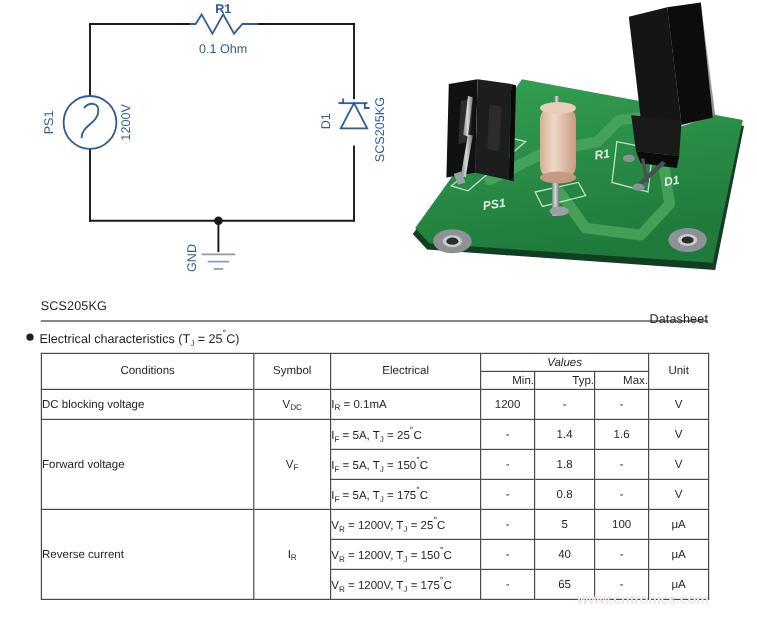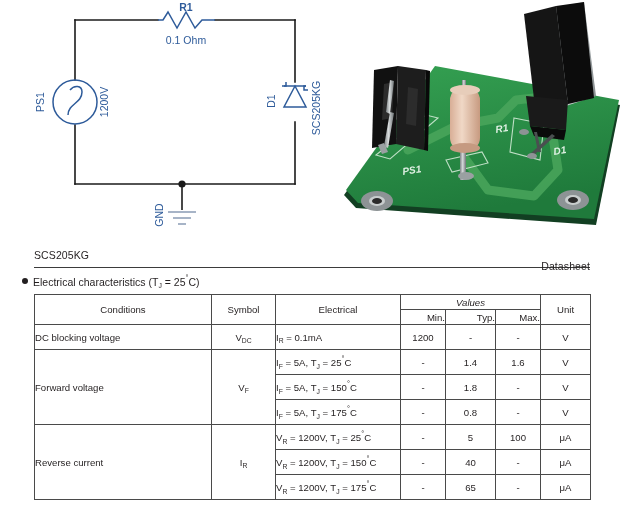--- a/index.html
+++ b/index.html
@@ -302,13 +302,14 @@
         <tr>
           <td class="td-cond">V<sub>R</sub> = 1200V, T<sub>J</sub> = 175<span class="deg">°</span>C</td>
           <td class="td-center">-</td>
           <td class="td-center">65</td>
           <td class="td-center">-</td>
           <td class="td-center">μA</td>
         </tr>
       </tbody>
   </table>
 
+  <div id="watermark-top">www.cntronics.com</div>
 </div>
 
 </body></html>

